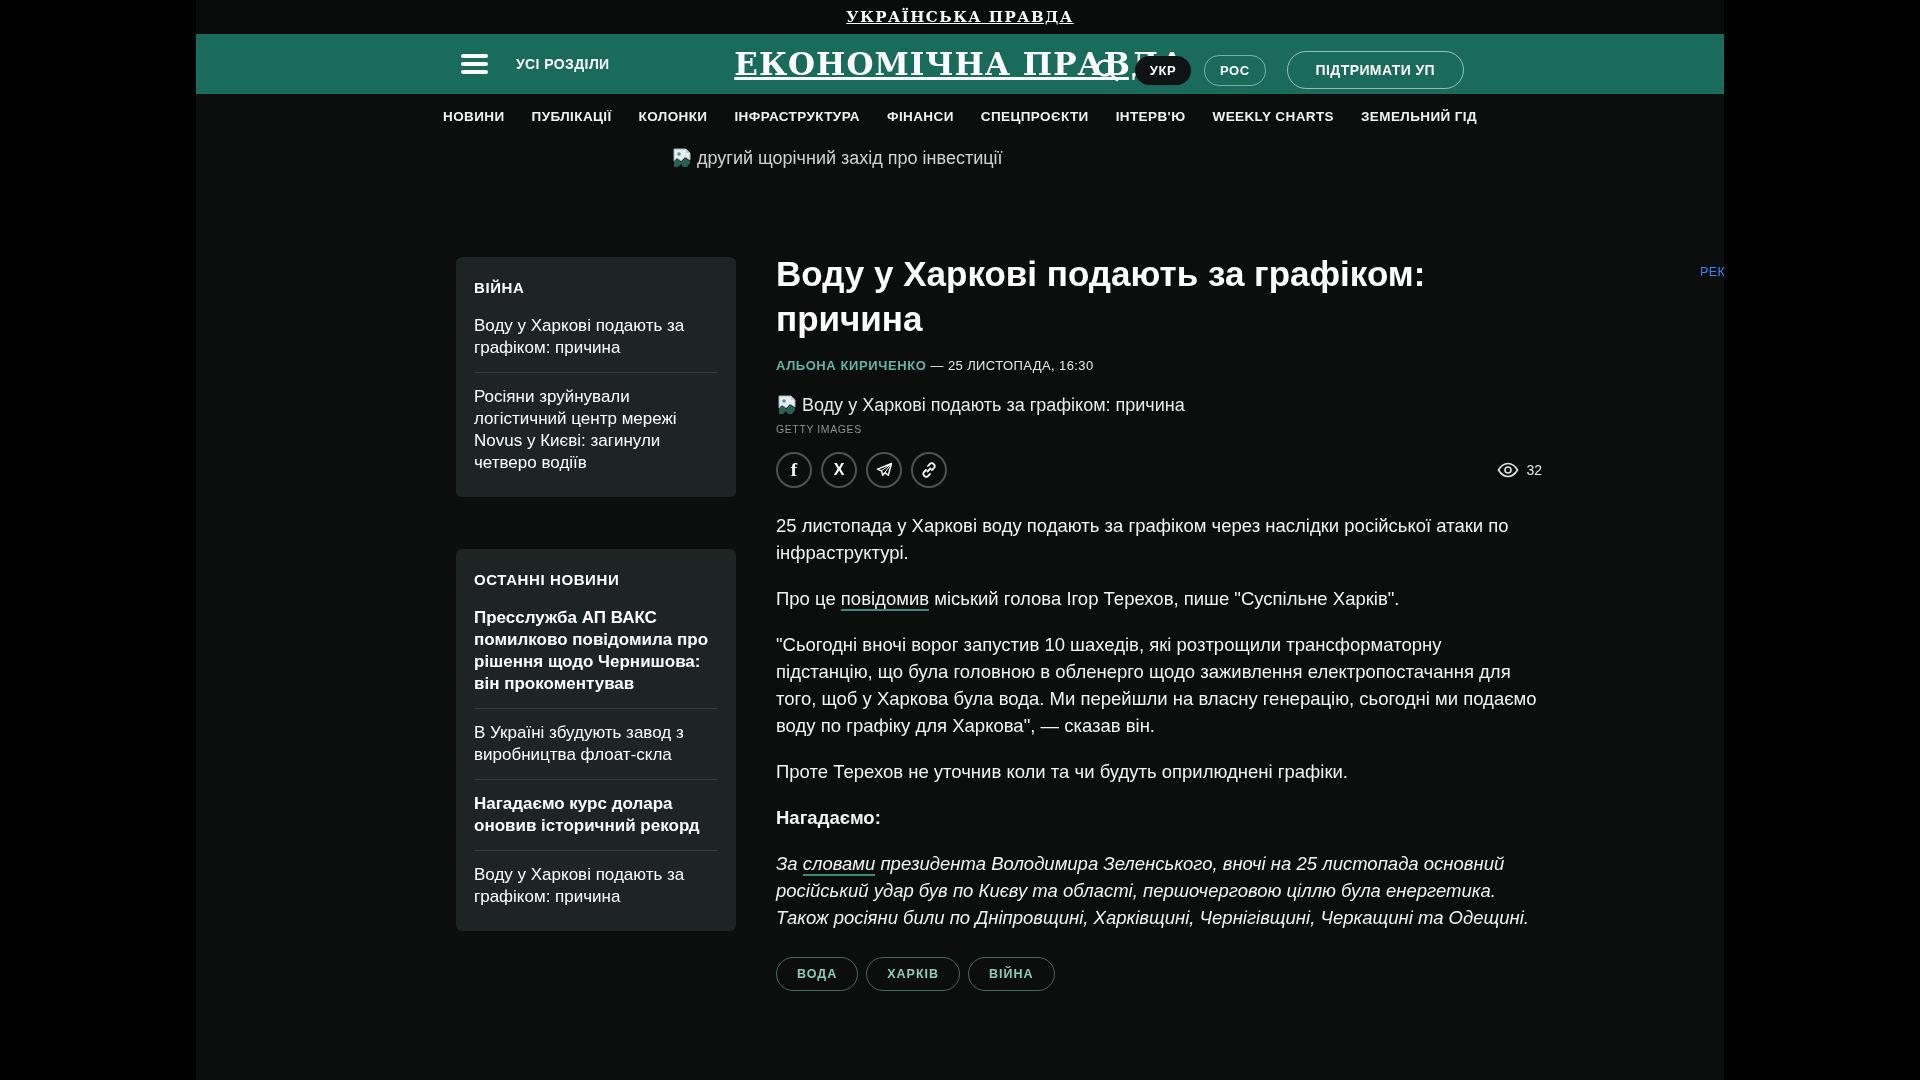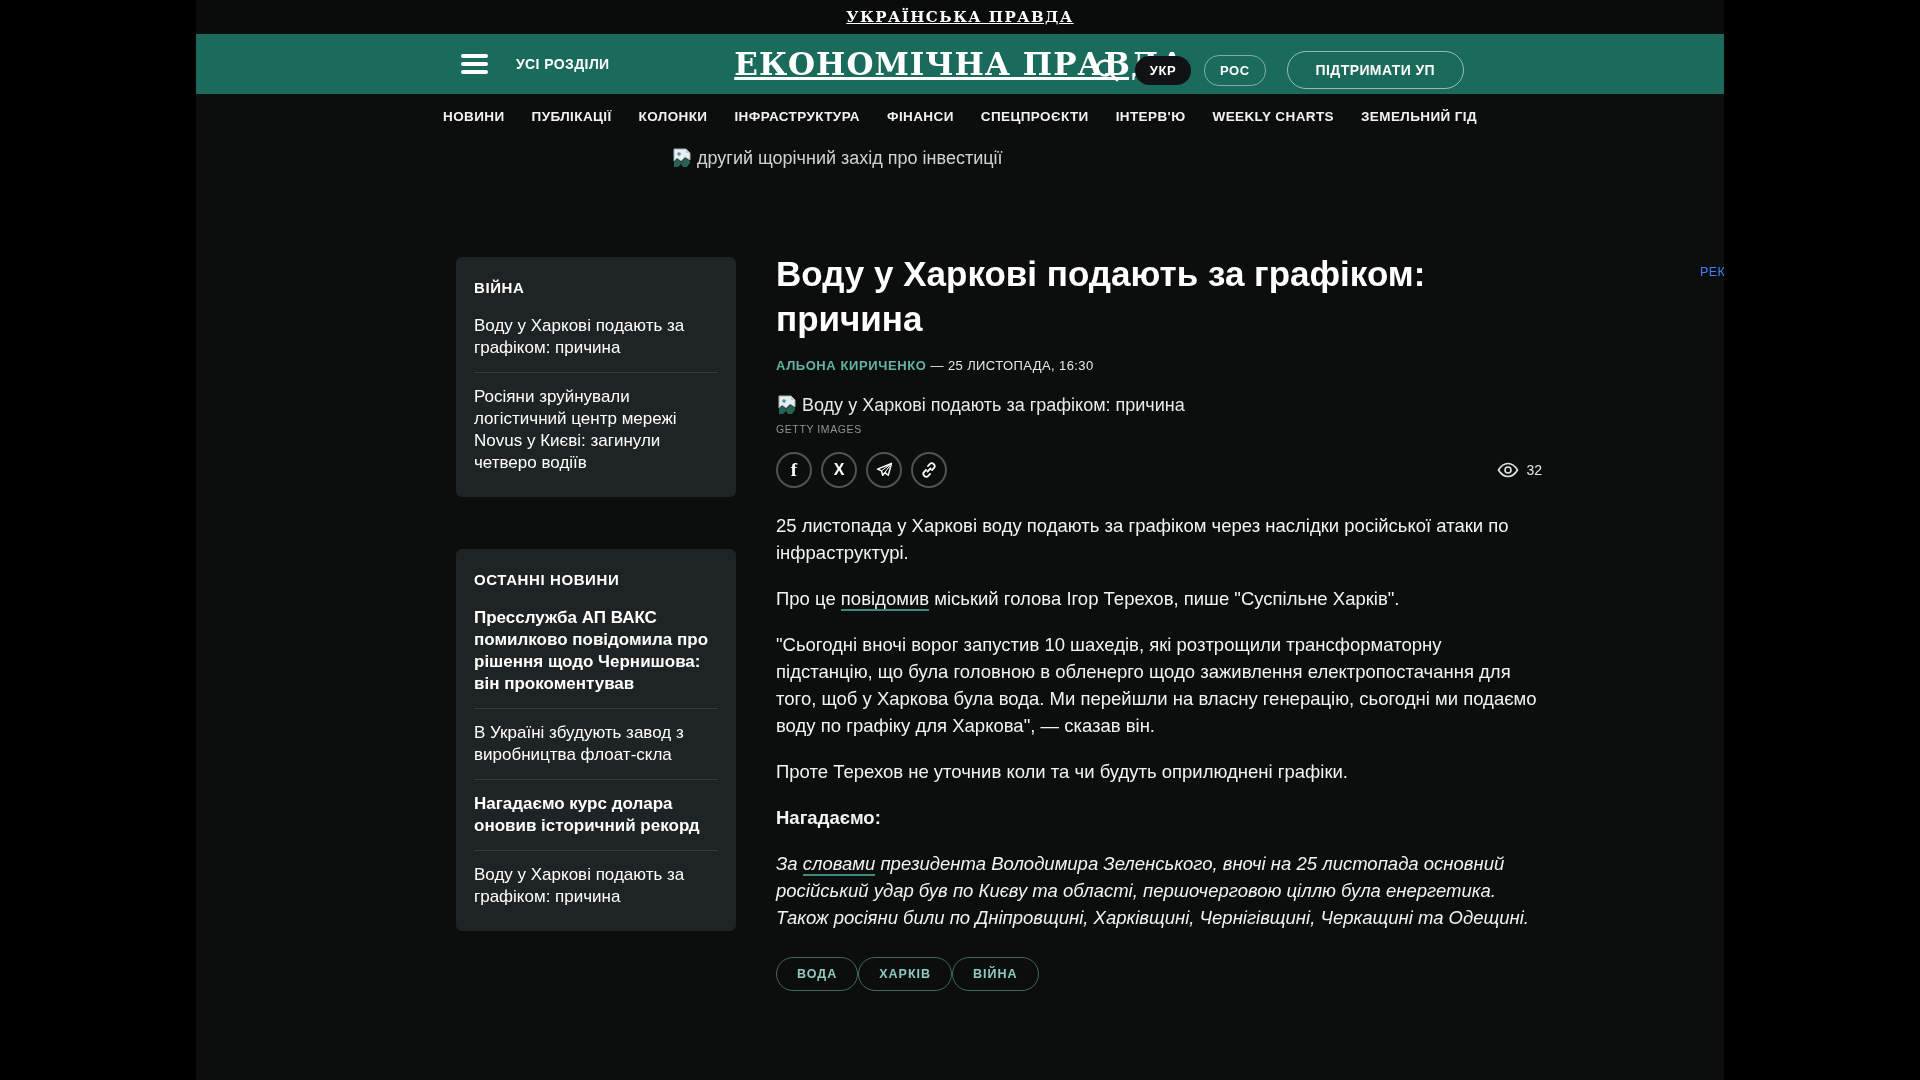--- a/index.html
+++ b/index.html
@@ -60,21 +60,21 @@
   .share-btn { width:36px; height:36px; border-radius:50%; border:2px solid #4d5453; background:transparent;
     display:flex; align-items:center; justify-content:center; margin-right:9px; cursor:pointer; color:#fff; }
   .share-f { font-family:"Liberation Serif",serif; font-weight:bold; font-size:19px; }
   .share-x { font-weight:bold; font-size:16px; }
   .views { margin-left:auto; display:flex; align-items:center; gap:7px; color:#e8e8e8; font-size:14px; }
   .body-text p { color:#f2f4f3; font-size:18.5px; line-height:27px; margin-top:19px; }
   .body-text p.first { margin-top:24px; }
   .inline-link { color:#f2f4f3; text-decoration:none; border-bottom:2px solid #3e8a76; }
   .reminder { font-weight:bold; margin-top:24px; }
   .italic-block { font-style:italic; }
-  .tags-row { margin-top:26px; display:flex; gap:0; }
+  .tags-row { margin-top:26px; display:flex; gap:8px; }
   .tag { border:1px solid #3f6a5e; border-radius:17px; padding:9px 20px; color:#8ecbbb; font-size:12.5px;
     font-weight:bold; letter-spacing:1px; text-decoration:none; white-space:nowrap; }
 
   
   .adcol { margin-left:158px; flex:0 0 auto; }
   .ad-label { color:#3b82f6; font-size:12.5px; letter-spacing:.4px; margin-top:8px; }
 </style>
 </head>
 <body>
 

